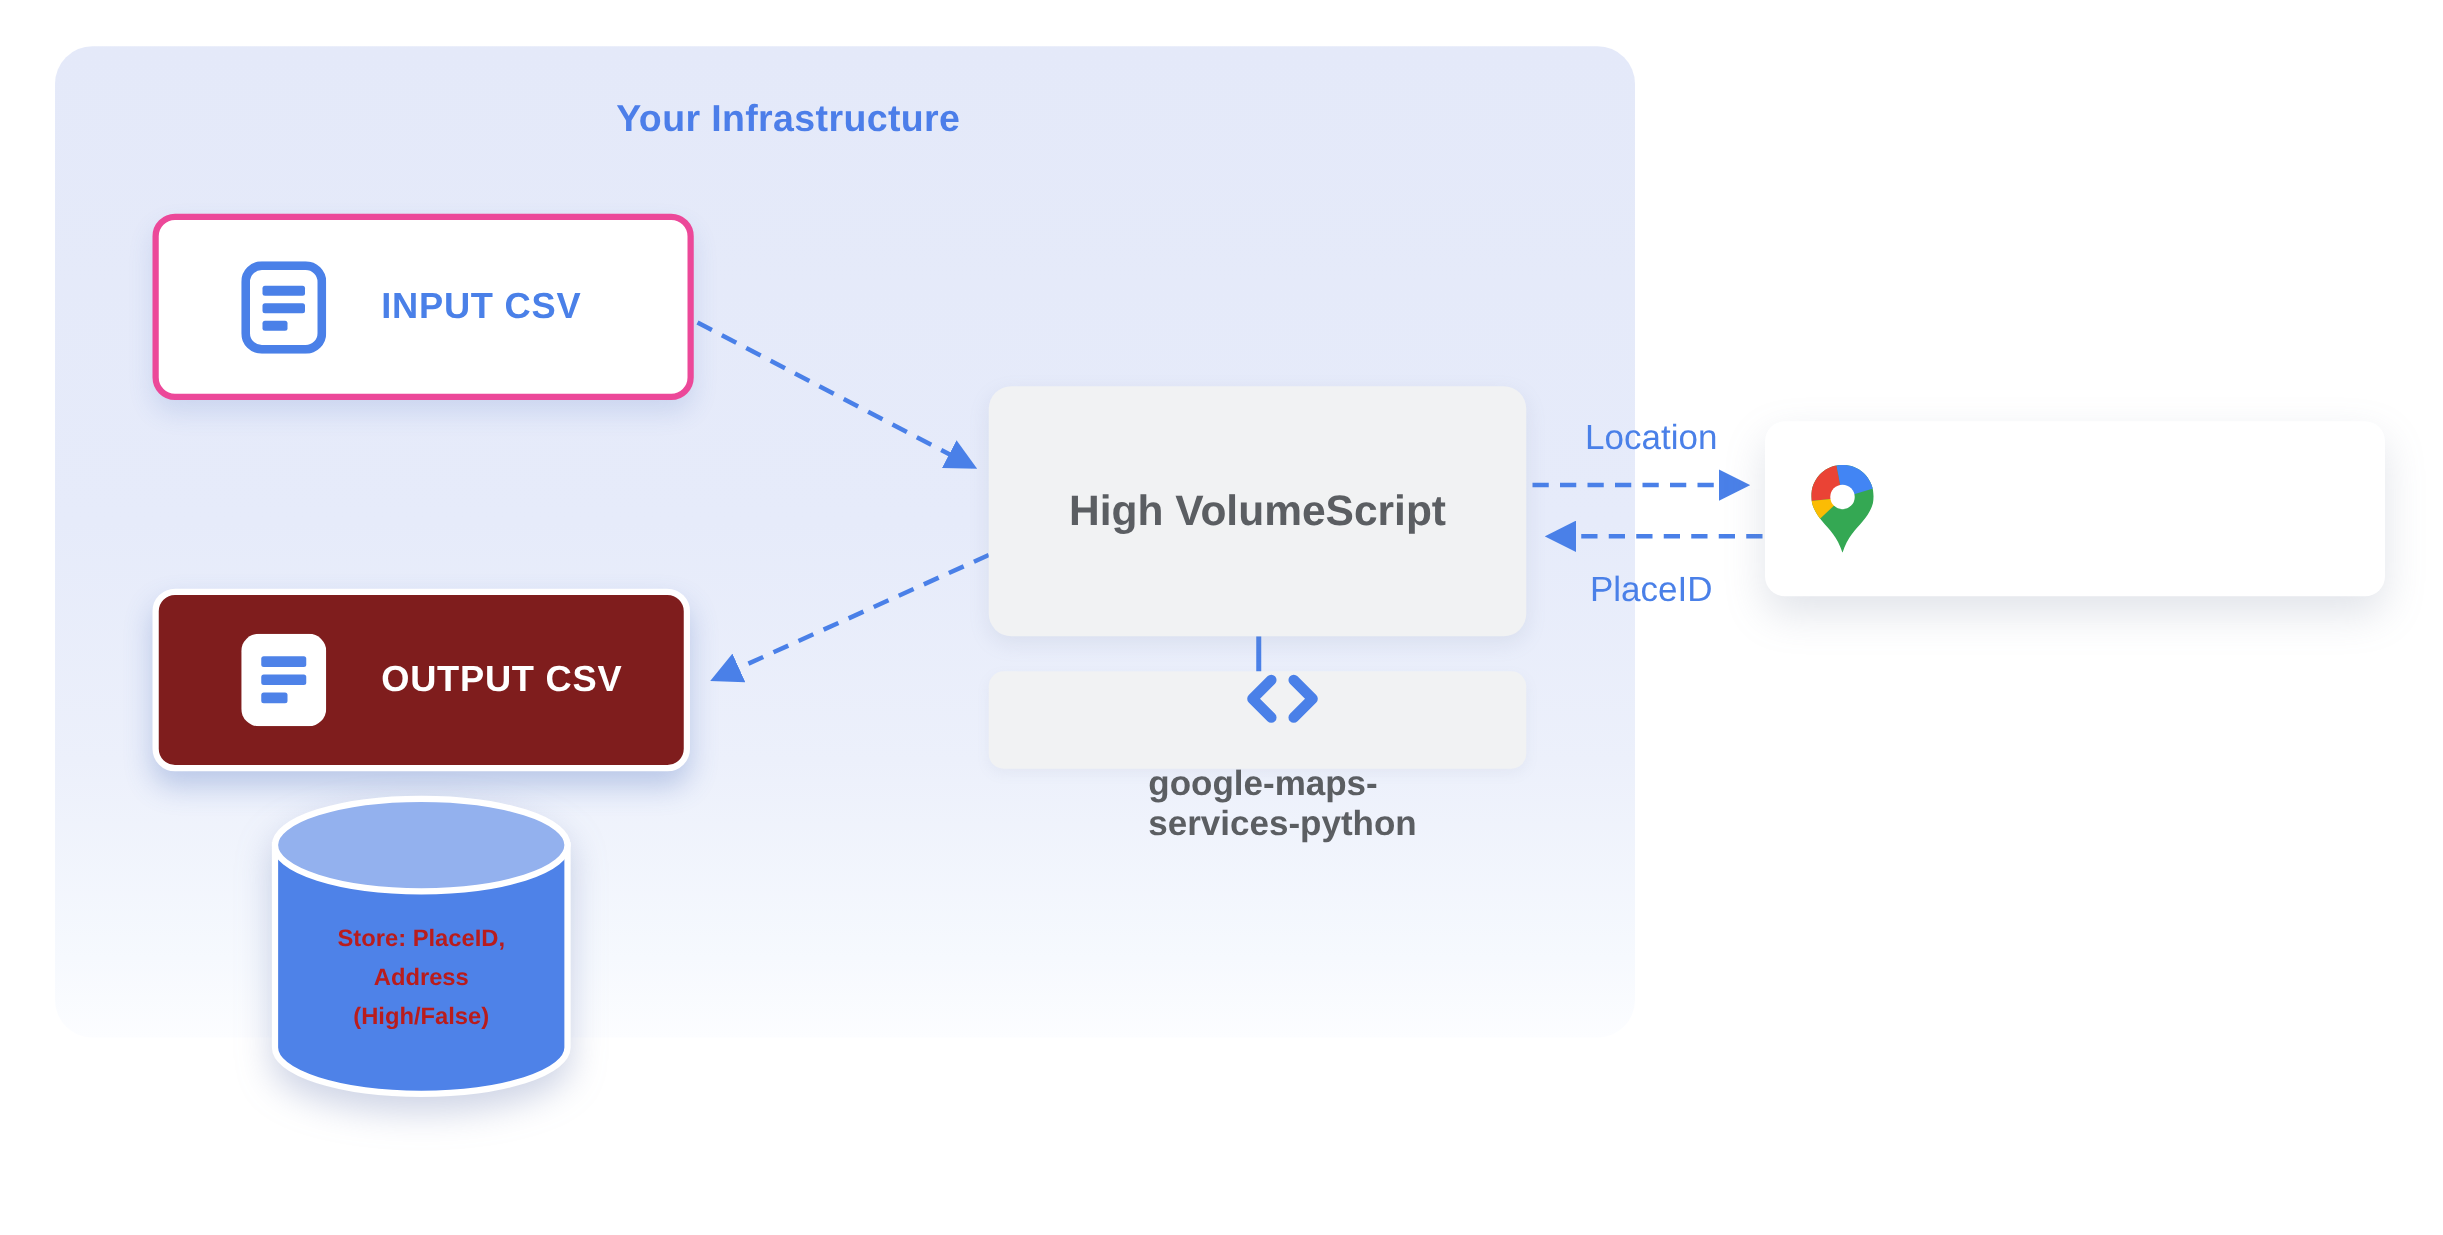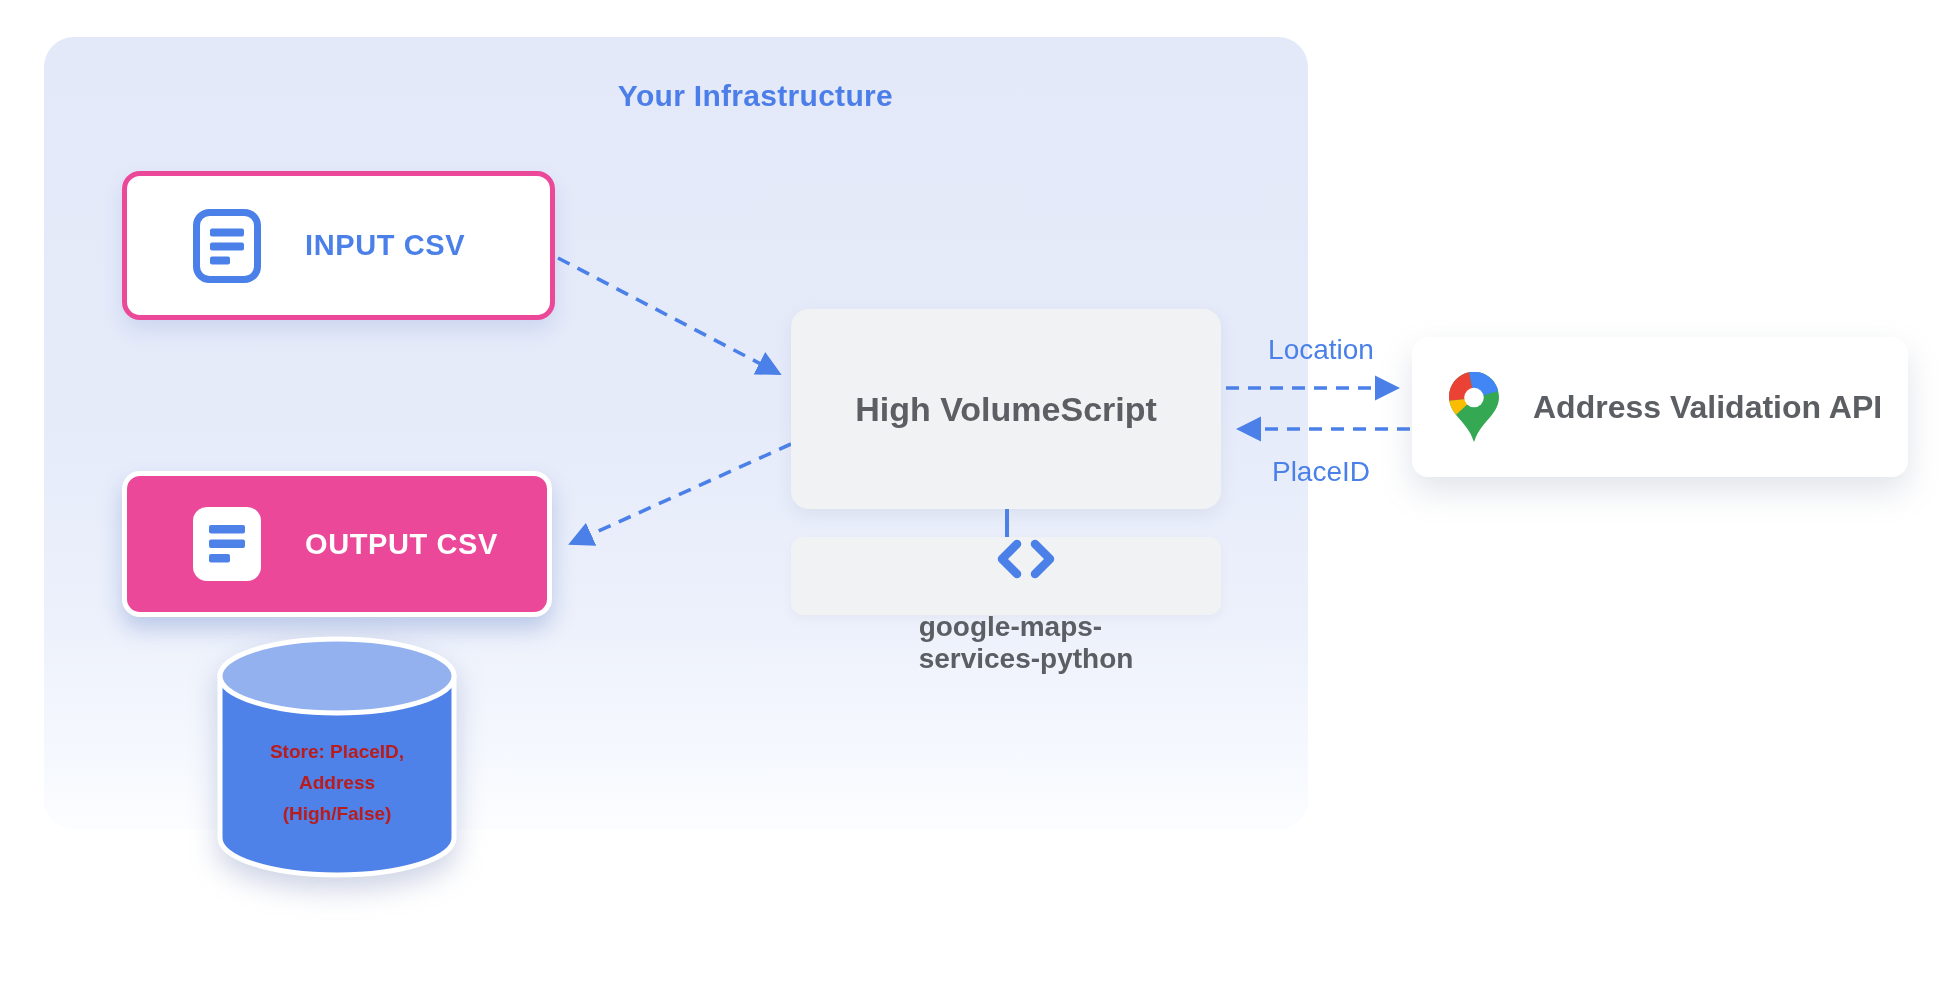--- a/index.html
+++ b/index.html
@@ -6,38 +6,38 @@
   html,body { width:1954px; height:988px; background:#ffffff; font-family:"Liberation Sans", sans-serif; }
   .stage { position:relative; width:1954px; height:988px; overflow:hidden; }
 
   
   .panel {
     position:absolute; left:44px; top:37px; width:1264px; height:793px;
     border-radius:30px;
     background:linear-gradient(180deg,#e4e9f9 0%,#e6ebfa 48%,#ecf0fb 72%,#f6f9fe 92%,#fcfdff 100%);
   }
   .panel-title {
-    position:absolute; left:449px; top:42px; width:400px; text-align:right;
+    position:absolute; left:449px; top:42px; width:400px; text-align:left;
     font-size:30px; font-weight:bold; color:#4c7ee9; letter-spacing:.3px;
   }
 
   
   .node { position:absolute; display:flex; align-items:center; }
 
   .node-input {
     left:122px; top:171px; width:433px; height:149px;
     background:#fff; border:5px solid #ec4899; border-radius:18px;
     box-shadow:0 10px 20px rgba(74,110,190,.16);
     padding-left:66px; gap:44px;
   }
   .node-input .label { font-size:29px; font-weight:bold; color:#4a80e8; letter-spacing:.6px; }
 
   .node-output {
     left:122px; top:471px; width:430px; height:146px;
-    background:#ec4899; border:5px solid #ffffff; border-radius:18px;
+    background:#7f1d1d; border:5px solid #ffffff; border-radius:18px;
     box-shadow:0 12px 22px rgba(74,110,190,.30);
     padding-left:66px; gap:44px;
   }
   .node-output .label { font-size:29px; font-weight:bold; color:#ffffff; letter-spacing:.6px; }
 
   .node-script {
     left:791px; top:309px; width:430px; height:200px;
     background:#f1f2f3; border-radius:18px;
     box-shadow:0 6px 16px rgba(130,140,170,.14);
     justify-content:center;
@@ -156,19 +156,18 @@
         </clipPath>
       </defs>
       <g clip-path="url(#pinclip)">
         <rect x="0" y="0" width="80" height="110" fill="#34a853"></rect>
         <polygon points="32,0 80,0 80,30 40,42" fill="#4285f4"></polygon>
         <polygon points="0,8 32,0 40,42 0,46" fill="#ea4335"></polygon>
         <polygon points="0,46 40,42 13,67 0,67" fill="#fbbc04"></polygon>
         <circle cx="40" cy="41" r="14.5" fill="#ffffff"></circle>
       </g>
     </svg>
-    <div class="label">Address Validation API</div>
   </div>
 
   <div class="edge-label location">Location</div>
   <div class="edge-label placeid">PlaceID</div>
 
 </div>
 
 </body></html>

